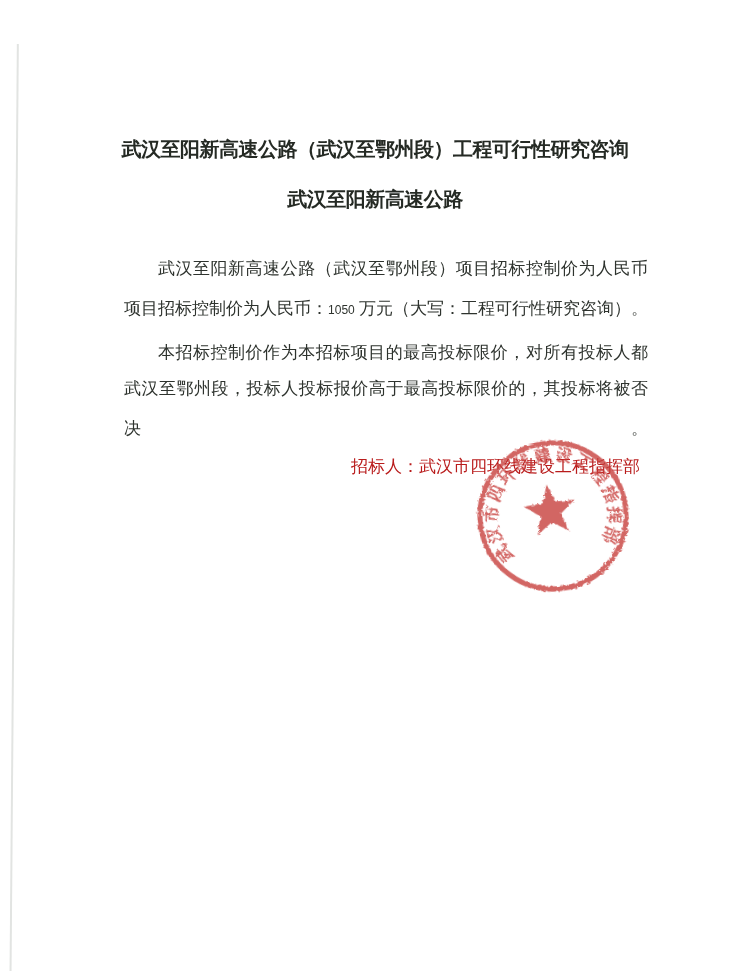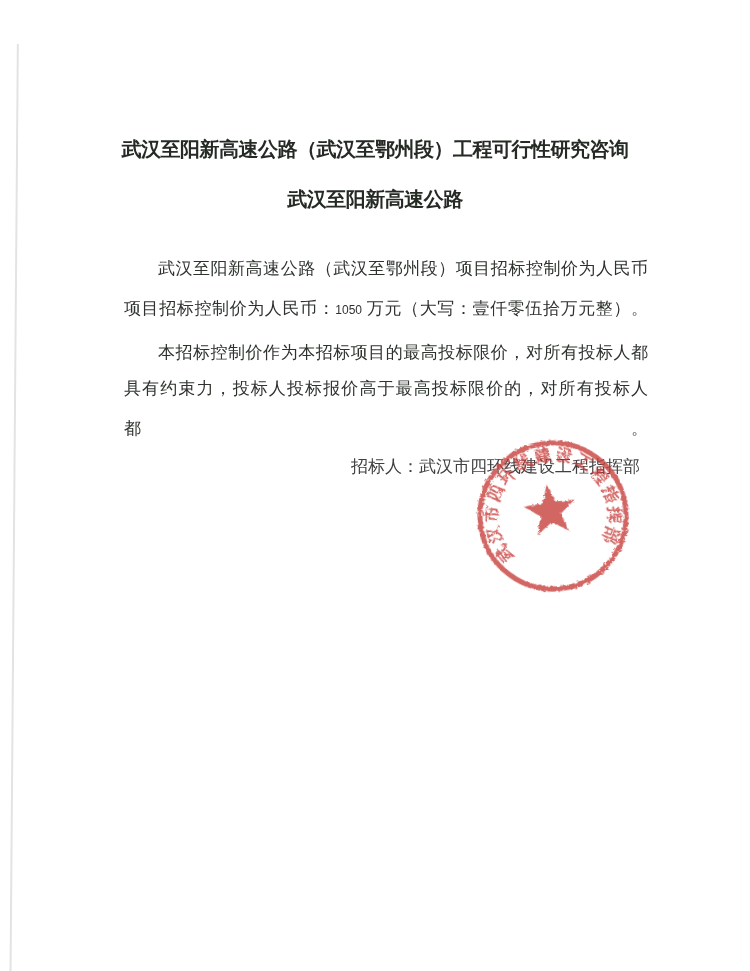--- a/index.html
+++ b/index.html
@@ -47,21 +47,21 @@
   .bl-4{top:325px;}
   .num{
     font-family:"Liberation Sans","DejaVu Sans",sans-serif;
     font-size:12px;
   }
   .sig-line{
     position:absolute;
     right:110px;
     line-height:40px;
     font-size:17px;
-    color:#404040;
+    color:#b91c1c;
     text-align:right;
     white-space:nowrap;
   }
   .sig-1{top:403px;}
   .sig-2{top:445px;}
   .seal{
     position:absolute;
     left:463px;top:382px;
     width:180px;height:180px;
     opacity:0.8;
@@ -77,24 +77,24 @@
 
 <div class="page">
 
   <div class="scan-line"></div>
 
   <div class="title-line title-1">武汉至阳新高速公路（武汉至鄂州段）工程可行性研究咨询</div>
   <div class="title-line title-2">武汉至阳新高速公路</div>
 
   <div class="body-line indent bl-1">武汉至阳新高速公路（武汉至鄂州段）项目招标控制价为人民币</div>
 
-  <div class="body-line bl-2"><span>项目招标控制价为人民币：</span><span class="num">1050</span><span> 万元（大写：壹仟零伍拾万元整）。</span></div>
+  <div class="body-line bl-2"><span>项目招标控制价为人民币：</span><span class="num">1050</span><span> 万元（大写：工程可行性研究咨询）。</span></div>
 
   <div class="body-line indent bl-3">本招标控制价作为本招标项目的最高投标限价，对所有投标人都</div>
-  <div class="body-line bl-4">具有约束力，投标人投标报价高于最高投标限价的，对所有投标人都。</div>
+  <div class="body-line bl-4">武汉至鄂州段，投标人投标报价高于最高投标限价的，其投标将被否决。</div>
 
   <div class="sig-line sig-1">招标人：武汉市四环线建设工程指挥部</div>
 
 
   <svg class="seal" viewBox="-90 -90 180 180" xmlns="http://www.w3.org/2000/svg">
     <defs>
       <filter id="rough" x="-20%" y="-20%" width="140%" height="140%">
         <feTurbulence type="fractalNoise" baseFrequency="0.35" numOctaves="2" result="n"></feTurbulence>
         <feDisplacementMap in="SourceGraphic" in2="n" scale="4"></feDisplacementMap>
       </filter>

